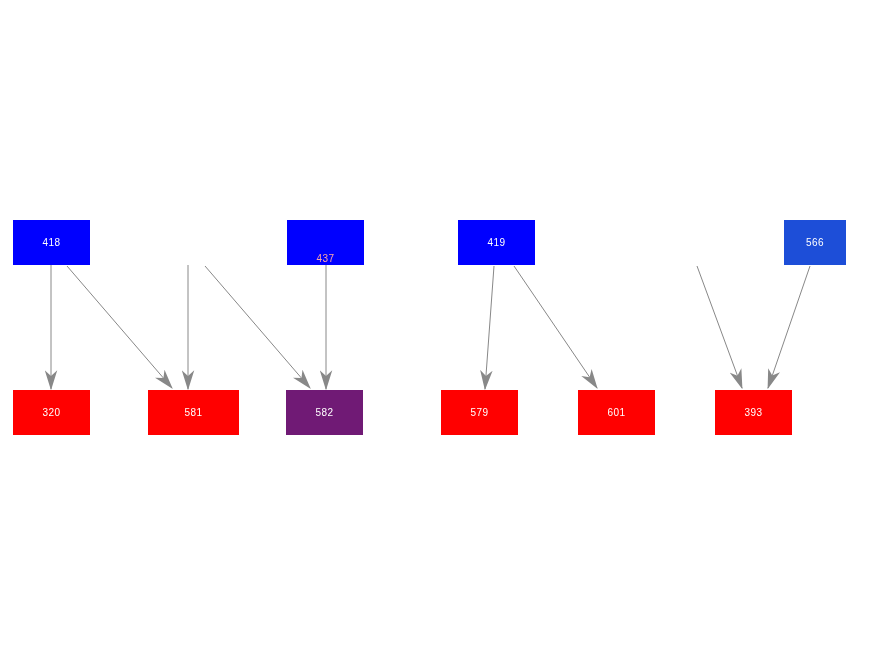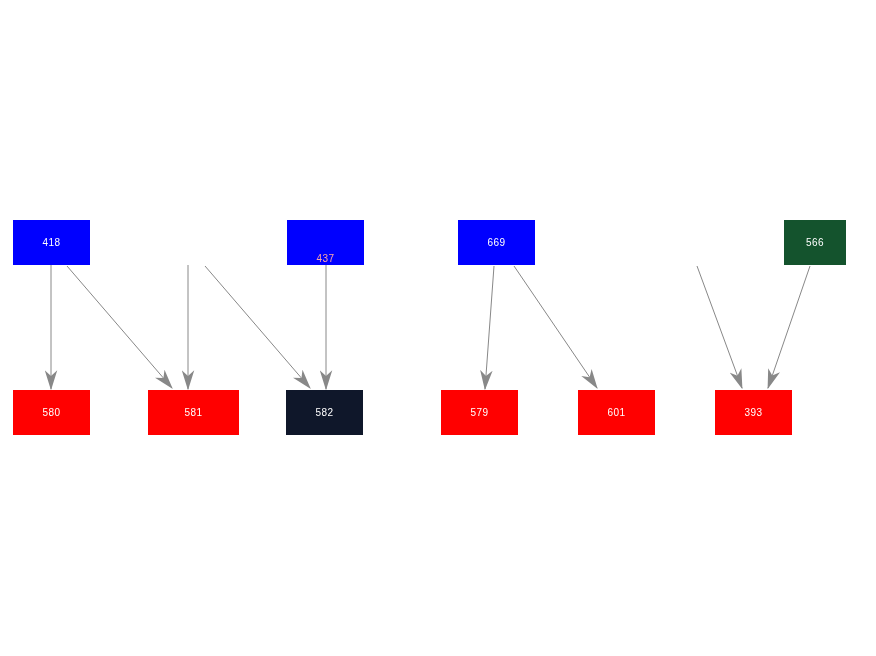--- a/index.html
+++ b/index.html
@@ -70,32 +70,32 @@
       </g>
   </svg>
   <div id="node-layer">
       <div class="graph-node" style="left: 13px; top: 220px; width: 77px; height: 45px; background: rgb(0, 0, 255);">
         <span class="node-label" style="color: rgb(255, 255, 255);">418</span>
       </div>
       <div class="graph-node" style="left: 287px; top: 220px; width: 77px; height: 45px; background: rgb(0, 0, 255);">
         <span class="node-label" style="color: #fca5a5; margin-top: 32px;">437</span>
       </div>
       <div class="graph-node" style="left: 458px; top: 220px; width: 77px; height: 45px; background: rgb(0, 0, 255);">
-        <span class="node-label" style="color: rgb(255, 255, 255);">669</span>
+        <span class="node-label" style="color: rgb(255, 255, 255);">419</span>
       </div>
-      <div class="graph-node" style="left: 784px; top: 220px; width: 62px; height: 45px; background: #14532d;">
+      <div class="graph-node" style="left: 784px; top: 220px; width: 62px; height: 45px; background: #1d4ed8;">
         <span class="node-label" style="color: rgb(255, 255, 255);">566</span>
       </div>
       <div class="graph-node" style="left: 13px; top: 390px; width: 77px; height: 45px; background: rgb(255, 0, 0);">
-        <span class="node-label" style="color: rgb(255, 255, 255);">580</span>
+        <span class="node-label" style="color: rgb(255, 255, 255);">320</span>
       </div>
       <div class="graph-node" style="left: 148px; top: 390px; width: 91px; height: 45px; background: rgb(255, 0, 0);">
         <span class="node-label" style="color: rgb(255, 255, 255);">581</span>
       </div>
-      <div class="graph-node" style="left: 286px; top: 390px; width: 77px; height: 45px; background: #0f172a;">
+      <div class="graph-node" style="left: 286px; top: 390px; width: 77px; height: 45px; background: #701a75;">
         <span class="node-label" style="color: rgb(255, 255, 255);">582</span>
       </div>
       <div class="graph-node" style="left: 441px; top: 390px; width: 77px; height: 45px; background: rgb(255, 0, 0);">
         <span class="node-label" style="color: rgb(255, 255, 255);">579</span>
       </div>
       <div class="graph-node" style="left: 578px; top: 390px; width: 77px; height: 45px; background: rgb(255, 0, 0); text-align: center;">
         <span class="node-label" style="color: rgb(255, 255, 255);">601</span>
       </div>
       <div class="graph-node" style="left: 715px; top: 390px; width: 77px; height: 45px; background: rgb(255, 0, 0);">
         <span class="node-label" style="color: rgb(255, 255, 255);">393</span>

